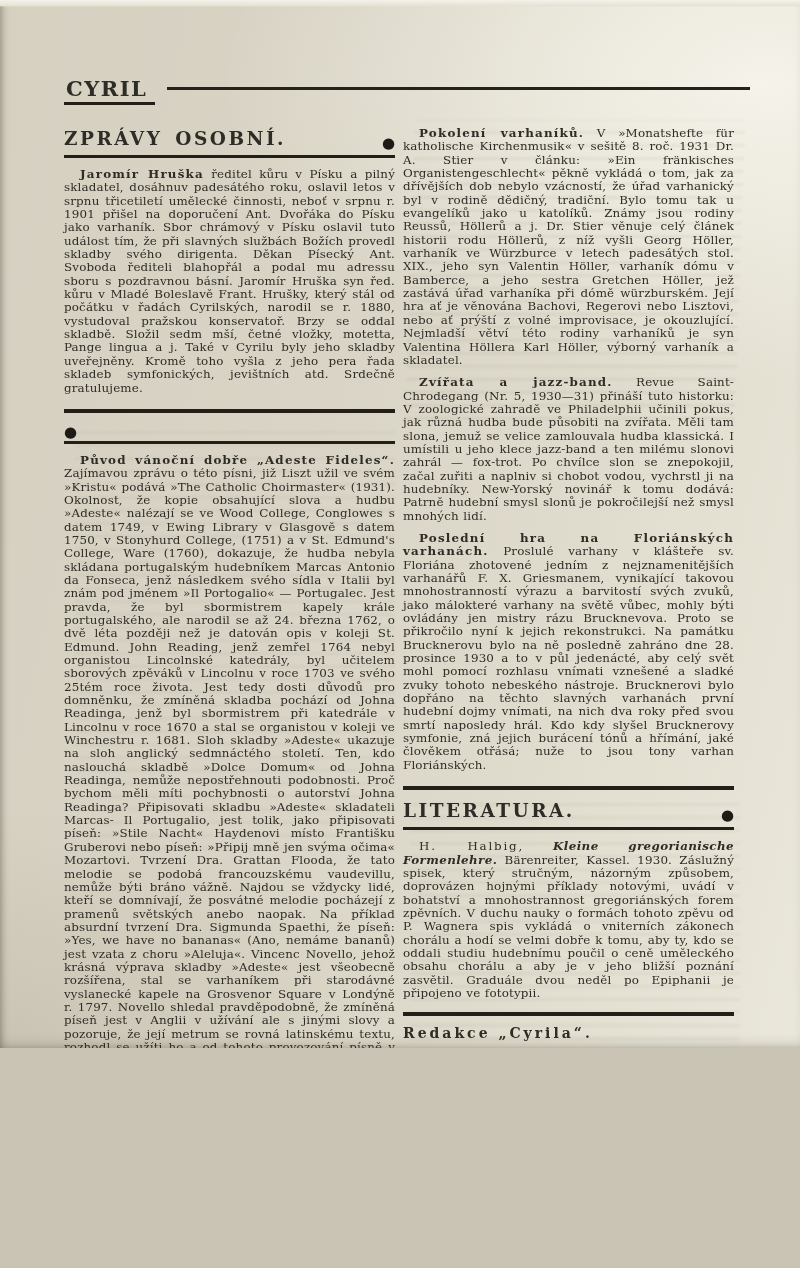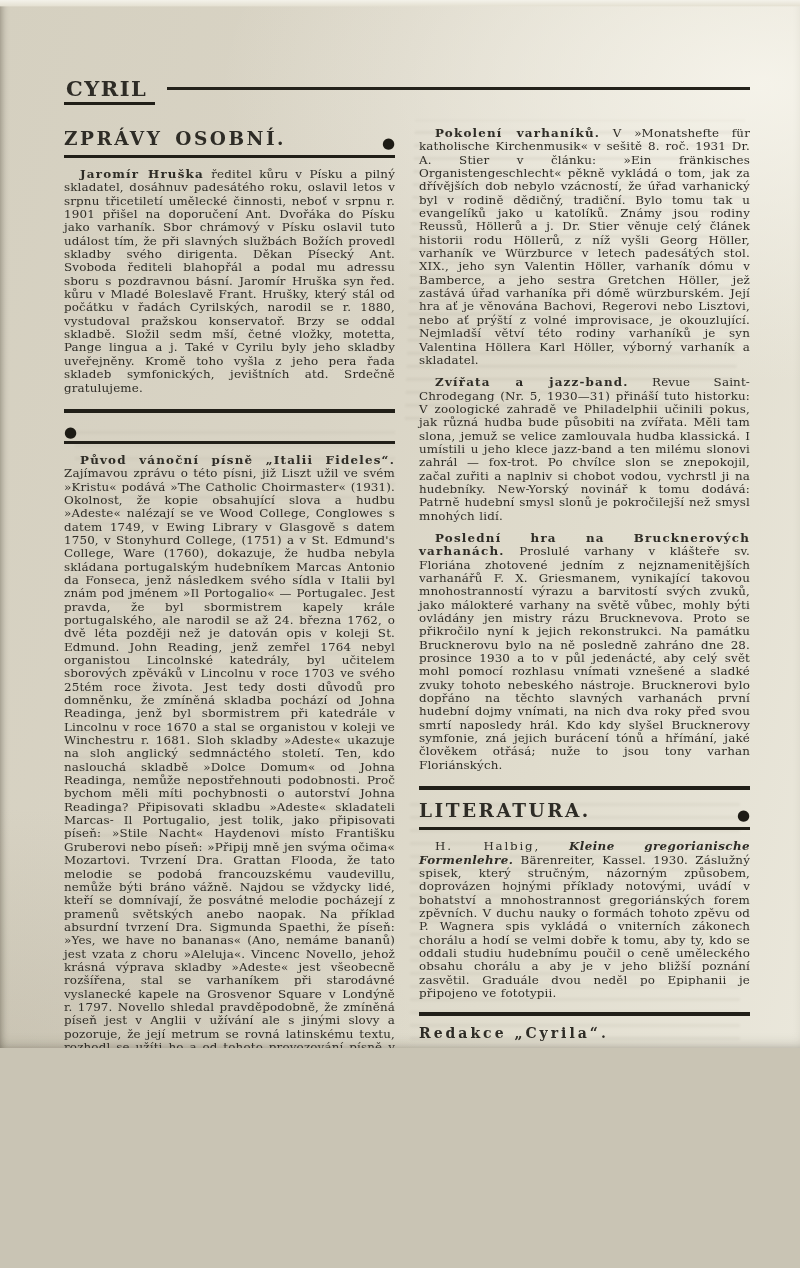--- a/index.html
+++ b/index.html
@@ -21,21 +21,21 @@
   .g3{left:410px;top:800px;width:330px;height:240px;opacity:.055;}
 
   .content{position:absolute;left:64px;top:78px;width:686px;}
 
   .masthead-row{display:flex;align-items:flex-start;}
   .masthead{font-size:21px;font-weight:700;letter-spacing:1.5px;border-bottom:3.5px solid #211f18;padding:0 8px 2px 2px;line-height:22px;}
   .masthead-rule{flex:1;height:3px;background:#24221b;margin-top:9px;margin-left:12px;}
 
   .columns{display:flex;margin-top:22px;}
   .col{width:331px;}
-  .col.left{margin-right:24px;}
+  .col.left{margin-right:8px;}
 
   .sec-head{display:flex;align-items:baseline;justify-content:space-between;}
   .sec-head h2{margin:0;font-size:18.5px;font-weight:700;letter-spacing:2.5px;line-height:24px;word-spacing:4px;}
   .bullet{font-size:15px;line-height:15px;transform:translateY(3px);color:#1d1b15;}
   .rule-under{height:3px;background:#211f18;margin-top:4px;margin-bottom:10px;}
   .rule-over{height:4px;background:#211f18;margin-bottom:9px;}
   .gap-above{margin-top:14px;}
 
   p.article{margin:0 0 9px 0;font-size:11.9px;line-height:13.35px;text-align:justify;
     text-indent:16px;letter-spacing:.15px;word-spacing:.6px;}
@@ -93,41 +93,41 @@
           </p>
         </section>
 
         <section class="gap-above">
           <div class="rule-over"></div>
           <div class="sec-head">
             <span class="bullet">●</span>
           </div>
           <div class="rule-under"></div>
           <p class="article">
-            <span class="lead">Původ vánoční písně „Italii Fideles“.</span>
+            <span class="lead">Původ vánoční dobře „Adeste Fideles“.</span>
             <span>Zajímavou zprávu o této písni, již Liszt užil ve svém »Kristu« podává »The Catholic Choirmaster« (1931). Okolnost, že kopie obsahující slova a hudbu »Adeste« nalézají se ve Wood College, Conglowes s datem 1749, v Ewing Library v Glasgově s datem 1750, v Stonyhurd College, (1751) a v St. Edmund's College, Ware (1760), dokazuje, že hudba nebyla skládana portugalským hudebníkem Marcas Antonio da Fonseca, jenž následkem svého sídla v Italii byl znám pod jménem »Il Portogalio« — Portugalec. Jest pravda, že byl sbormistrem kapely krále portugalského, ale narodil se až 24. března 1762, o dvě léta později než je datován opis v koleji St. Edmund. John Reading, jenž zemřel 1764 nebyl organistou Lincolnské katedrály, byl učitelem sborových zpěváků v Lincolnu v roce 1703 ve svého 25tém roce života. Jest tedy dosti důvodů pro domněnku, že zmíněná skladba pochází od Johna Readinga, jenž byl sbormistrem při katedrále v Lincolnu v roce 1670 a stal se organistou v koleji ve Winchestru r. 1681. Sloh skladby »Adeste« ukazuje na sloh anglický sedmnáctého století. Ten, kdo naslouchá skladbě »Dolce Domum« od Johna Readinga, nemůže nepostřehnouti podobnosti. Proč bychom měli míti pochybnosti o autorství Johna Readinga? Připisovati skladbu »Adeste« skladateli Marcas- Il Portugalio, jest tolik, jako připisovati píseň: »Stile Nacht« Haydenovi místo Františku Gruberovi nebo píseň: »Připij mně jen svýma očima« Mozartovi. Tvrzení Dra. Grattan Flooda, že tato melodie se podobá francouzskému vaudevillu, nemůže býti bráno vážně. Najdou se vždycky lidé, kteří se domnívají, že posvátné melodie pocházejí z pramenů světských anebo naopak. Na příklad absurdní tvrzení Dra. Sigmunda Spaethi, že píseň: »Yes, we have no bananas« (Ano, nemáme bananů) jest vzata z choru »Aleluja«. Vincenc Novello, jehož krásná výprava skladby »Adeste« jest všeobecně rozšířena, stal se varhaníkem při starodávné vyslanecké kapele na Grosvenor Square v Londýně r. 1797. Novello shledal pravděpodobně, že zmíněná píseň jest v Anglii v užívání ale s jinými slovy a pozoruje, že její metrum se rovná latinskému textu, rozhodl se užíti ho a od tohoto provozování písně v Portugalském sboru dostalo se jí obecného názvu Hymna portugalská.</span>
           </p>
         </section>
 
       </div>
 
       <div class="col right">
 
         <p class="article">
           <span class="lead">Pokolení varhaníků.</span>
           <span>V »Monatshefte für katholische Kirchenmusik« v sešitě 8. roč. 1931 Dr. A. Stier v článku: »Ein fränkisches Organistengeschlecht« pěkně vykládá o tom, jak za dřívějších dob nebylo vzácností, že úřad varhanický byl v rodině dědičný, tradiční. Bylo tomu tak u evangelíků jako u katolíků. Známy jsou rodiny Reussů, Höllerů a j. Dr. Stier věnuje celý článek historii rodu Höllerů, z níž vyšli Georg Höller, varhaník ve Würzburce v letech padesátých stol. XIX., jeho syn Valentin Höller, varhaník dómu v Bamberce, a jeho sestra Gretchen Höller, jež zastává úřad varhaníka při dómě würzburském. Její hra ať je věnována Bachovi, Regerovi nebo Lisztovi, nebo ať prýští z volné improvisace, je okouzlující. Nejmladší větví této rodiny varhaníků je syn Valentina Höllera Karl Höller, výborný varhaník a skladatel.</span>
         </p>
 
         <p class="article">
           <span class="lead">Zvířata a jazz-band.</span>
           <span>Revue Saint-Chrodegang (Nr. 5, 1930—31) přináší tuto historku: V zoologické zahradě ve Philadelphii učinili pokus, jak různá hudba bude působiti na zvířata. Měli tam slona, jemuž se velice zamlouvala hudba klassická. I umístili u jeho klece jazz-band a ten milému slonovi zahrál — fox-trot. Po chvílce slon se znepokojil, začal zuřiti a naplniv si chobot vodou, vychrstl ji na hudebníky. New-Yorský novinář k tomu dodává: Patrně hudební smysl slonů je pokročilejší než smysl mnohých lidí.</span>
         </p>
 
         <p class="article">
-          <span class="lead">Poslední hra na Brucknerových varhanách.</span>
+          <span class="lead">Poslední hra na Floriánských varhanách.</span>
           <span>Proslulé varhany v klášteře sv. Floriána zhotovené jedním z nejznamenitějších varhanářů F. X. Griesmanem, vynikající takovou mnohostranností výrazu a barvitostí svých zvuků, jako málokteré varhany na světě vůbec, mohly býti ovládány jen mistry rázu Brucknevova. Proto se přikročilo nyní k jejich rekonstrukci. Na památku Brucknerovu bylo na ně posledně zahráno dne 28. prosince 1930 a to v půl jedenácté, aby celý svět mohl pomocí rozhlasu vnímati vznešené a sladké zvuky tohoto nebeského nástroje. Brucknerovi bylo dopřáno na těchto slavných varhanách první hudební dojmy vnímati, na nich dva roky před svou smrtí naposledy hrál. Kdo kdy slyšel Brucknerovy symfonie, zná jejich burácení tónů a hřímání, jaké člověkem otřásá; nuže to jsou tony varhan Floriánských.</span>
         </p>
 
         <section class="gap-above">
           <div class="rule-over"></div>
           <div class="sec-head">
             <h2>LITERATURA.</h2>
             <span class="bullet">●</span>
           </div>
           <div class="rule-under"></div>

